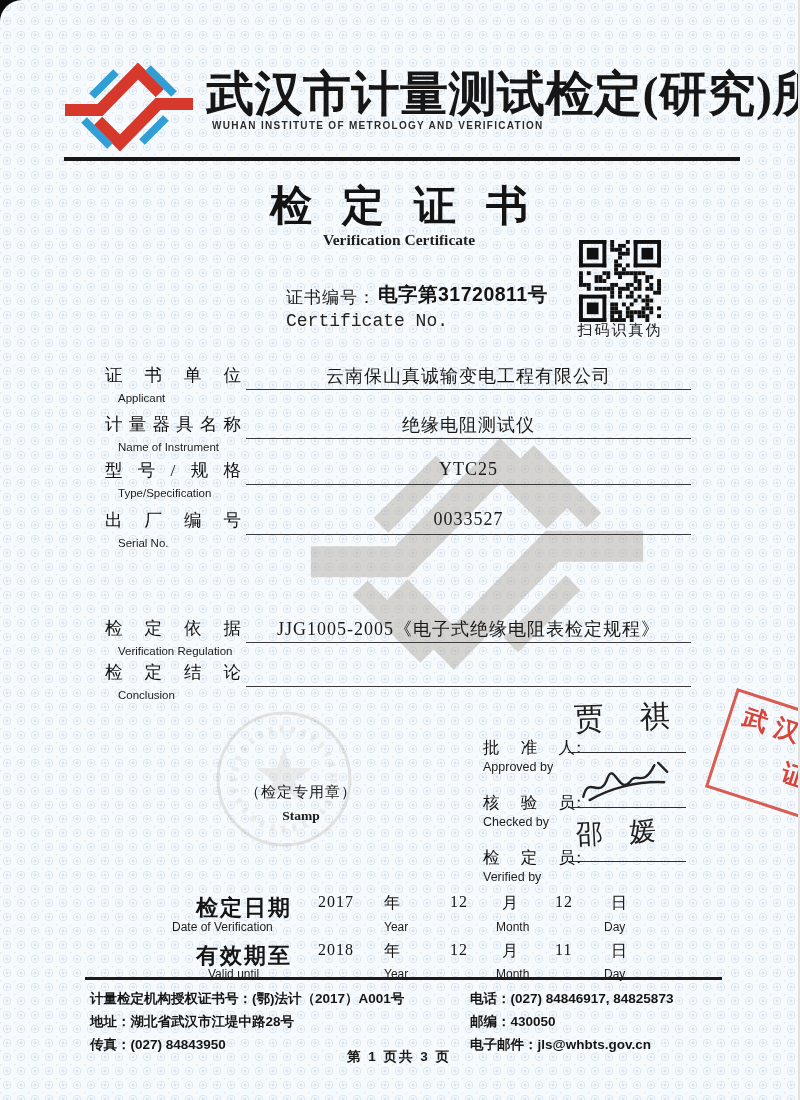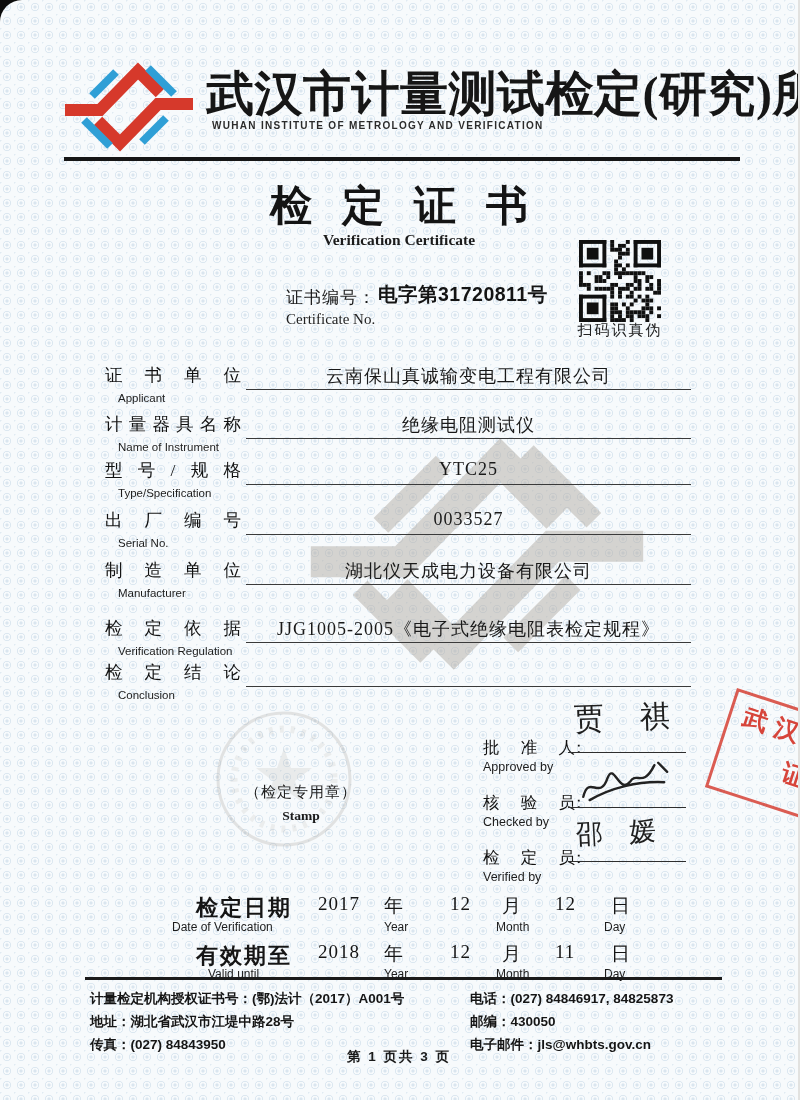--- a/index.html
+++ b/index.html
@@ -20,21 +20,21 @@
           font-size:10px;font-weight:600;letter-spacing:1.3px;color:#2b2b2b;white-space:nowrap;}
   .hrule{left:64px;top:157px;width:676px;height:4px;background:#161616;}
   
   .doc-title{left:0;right:0;top:178px;text-align:center;font-size:42px;font-weight:900;color:#141414;}
   .doc-title span{letter-spacing:30px;margin-right:-30px;}
   .doc-sub{left:0;right:0;top:231px;text-align:center;font-size:15.5px;font-weight:700;color:#1b1b1b;}
   
   .certno-label{left:286px;top:286px;font-size:17px;letter-spacing:1px;}
   .certno-value{left:378px;top:281px;font-family:"Liberation Sans","DejaVu Sans",sans-serif;
                 font-size:19.5px;font-weight:600;letter-spacing:0.5px;color:#141414;}
-  .certno-en{left:286px;top:311px;font-family:Liberation Serif, serif;font-size:15px;color:#222;}
+  .certno-en{left:286px;top:311px;font-family:Liberation Mono, monospace;font-size:18px;color:#222;}
   .qr-box{left:579px;top:240px;}
   .qr-caption{left:570px;top:321px;width:100px;text-align:center;font-size:15px;letter-spacing:2px;color:#222;}
   
   .watermark{left:303px;top:426px;opacity:.5;}
   .seal{left:213px;top:708px;opacity:.42;}
   
   .frow{position:absolute;left:105px;width:588px;height:46px;}
   .frow .lab{position:absolute;left:0;top:0;width:136px;font-size:17.5px;color:#111;
              text-align:justify;text-align-last:justify;}
   .frow .sub{position:absolute;left:13px;top:29px;font-family:"Liberation Sans","DejaVu Sans",sans-serif;
@@ -56,21 +56,21 @@
   .hand3{left:576px;top:814px;font-size:27px;letter-spacing:26px;transform:rotate(-3deg);}
   .scribble{left:576px;top:760px;}
   
   .red-stamp{left:737px;top:688px;width:172px;height:98px;border:3.5px solid rgba(211,50,38,.85);
              transform:rotate(18deg);transform-origin:0 0;color:#d5372c;opacity:.93;}
   .red-stamp .l1{position:absolute;left:12px;top:5px;font-size:25px;font-weight:700;letter-spacing:8px;white-space:nowrap;}
   .red-stamp .l2{position:absolute;left:66px;top:46px;font-size:25px;font-weight:700;letter-spacing:10px;white-space:nowrap;}
   
   .drow-lab{left:196px;font-size:22px;font-weight:600;letter-spacing:2px;color:#151515;}
   .dsub{font-family:"Liberation Sans","DejaVu Sans",sans-serif;font-size:12px;color:#1c1c1c;white-space:nowrap;}
-  .dval{font-size:19px;color:#151515;letter-spacing:1px;}
+  .dval{font-size:16px;color:#151515;letter-spacing:1px;}
   .d-year{left:318px;} .d-yu{left:384px;} .d-month{left:450px;} .d-mu{left:502px;} .d-day{left:555px;} .d-du{left:611px;}
   .du-year{left:384px;text-align:center;} .du-month{left:496px;} .du-day{left:604px;}
   .dr1{top:893px;} .dr1s{top:920px;} .dr2{top:941px;text-align:center;} .dr2s{top:967px;}
   
   .frule{left:85px;top:977px;width:637px;height:3px;background:#1b1b1b;}
   .ftext{font-family:"Liberation Sans","DejaVu Sans",sans-serif;font-size:13.5px;font-weight:700;color:#151515;white-space:nowrap;}
   .fl{left:90px;} .fr{left:470px;}
   .fy1{top:990px;} .fy2{top:1013px;} .fy3{top:1036px;text-align:right;}
   .page-no{left:0;right:0;top:1048px;text-align:center;font-family:"Liberation Sans","DejaVu Sans",sans-serif;
            font-size:13.5px;font-weight:700;letter-spacing:2px;color:#1a1a1a;}
@@ -267,26 +267,20 @@
     <span class="line"></span>
     <span class="val">YTC25</span>
     <span class="sub">Type/Specification</span>
   </div>
   <div class="frow f3">
     <span class="lab">出厂编号</span>
     <span class="line"></span>
     <span class="val">0033527</span>
     <span class="sub">Serial No.</span>
   </div>
-  <div class="frow f4">
-    <span class="lab">制造单位</span>
-    <span class="line"></span>
-    <span class="val">湖北仪天成电力设备有限公司</span>
-    <span class="sub">Manufacturer</span>
-  </div>
   <div class="frow f5">
     <span class="lab">检定依据</span>
     <span class="line"></span>
     <span class="val">JJG1005-2005《电子式绝缘电阻表检定规程》</span>
     <span class="sub">Verification Regulation</span>
   </div>
   <div class="frow f6">
     <span class="lab">检定结论</span>
     <span class="line"></span>
     <span class="sub">Conclusion</span>

